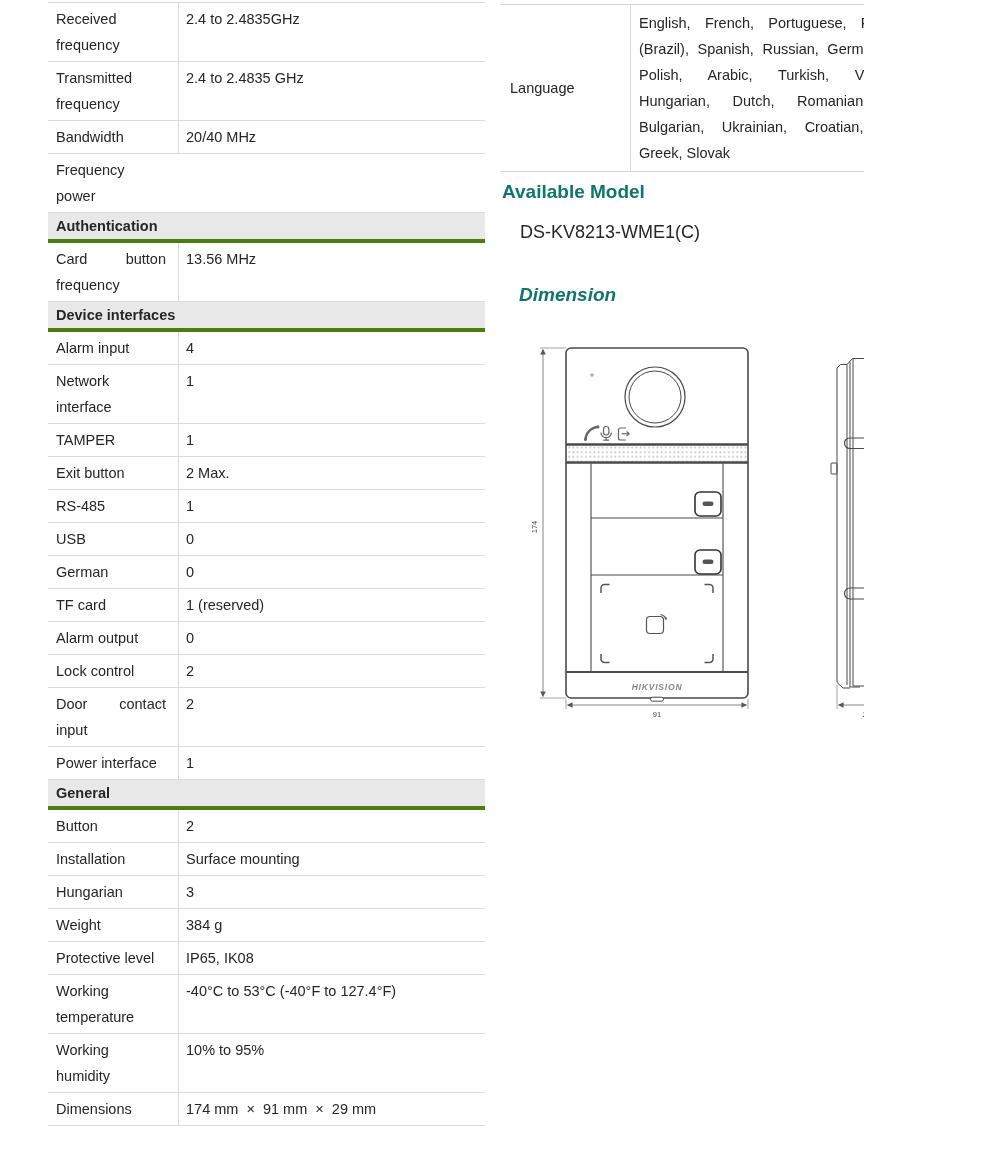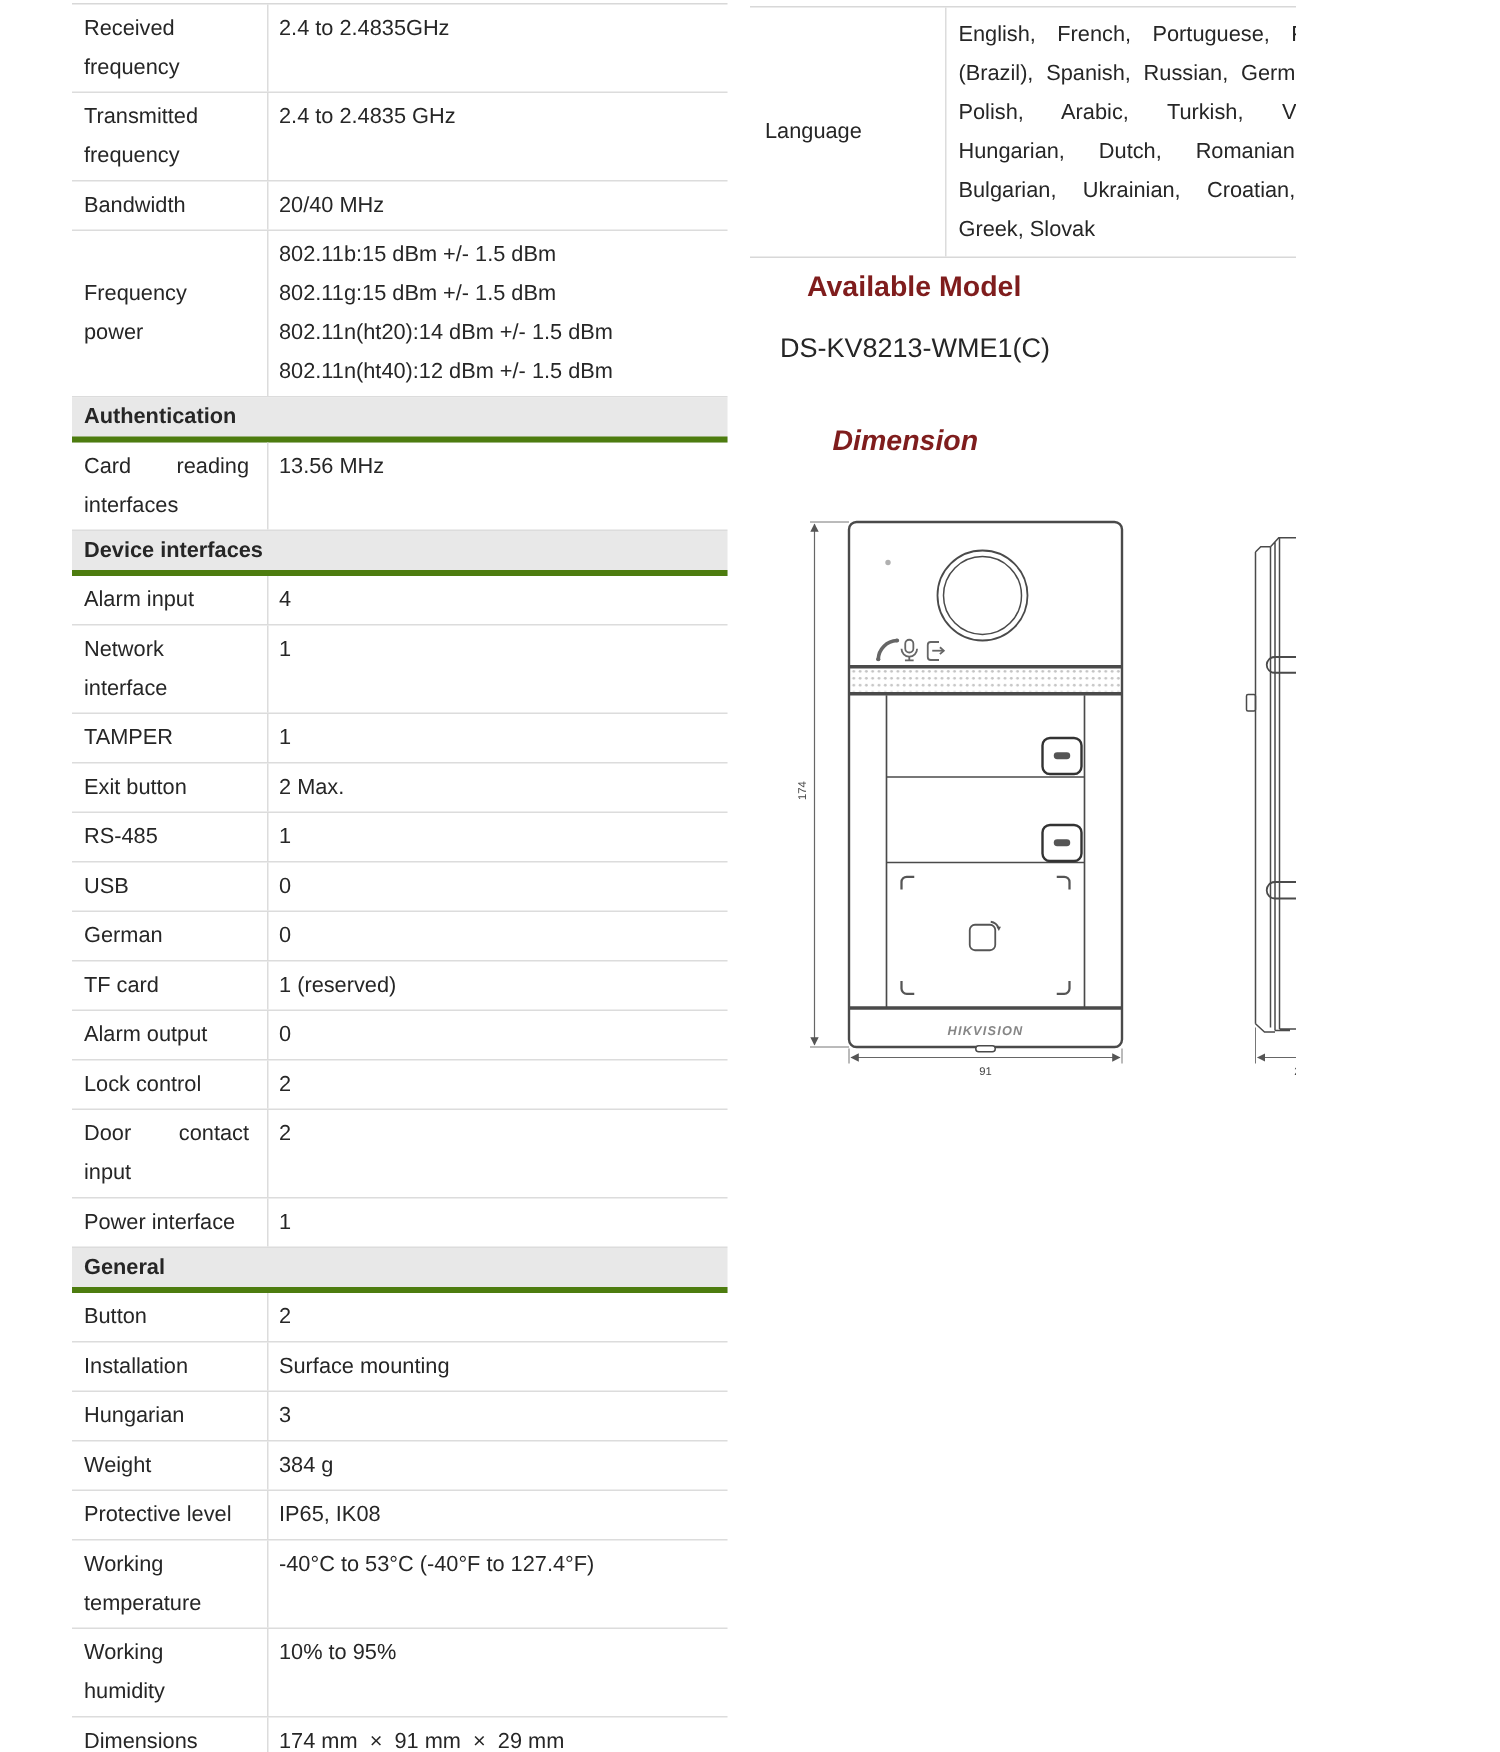--- a/index.html
+++ b/index.html
@@ -77,22 +77,21 @@
     padding: 5px 2px 5px 8px;
     line-height: 26px;
     text-align: justify;
   }
 
   
   .red-heading {
     position: absolute;
     font-size: 19px;
     font-weight: bold;
-    color: #7f1d1d;
-    margin-left: 36px;
+    color: #0f766e;
   }
   .model-text {
     position: absolute;
     left: 520px; top: 222px;
     font-size: 18px;
   }
   .unit-label {
     position: absolute;
     left: 884px; top: 747px;
     font-size: 14px;
@@ -125,30 +124,24 @@
         </div>
       </div>
       <div class="t-row">
         <div class="t-label">Bandwidth</div>
         <div class="t-value">
           <div class="v-line">20/40 MHz</div>
         </div>
       </div>
       <div class="t-row">
         <div class="t-label">Frequency power</div>
-        <div class="t-value">
-          <div class="v-line">802.11b:15 dBm +/- 1.5 dBm</div>
-          <div class="v-line">802.11g:15 dBm +/- 1.5 dBm</div>
-          <div class="v-line">802.11n(ht20):14 dBm +/- 1.5 dBm</div>
-          <div class="v-line">802.11n(ht40):12 dBm +/- 1.5 dBm</div>
-        </div>
       </div>
       <div class="t-section">Authentication</div>
       <div class="t-row">
-        <div class="t-label justify">Card reading interfaces</div>
+        <div class="t-label justify">Card button frequency</div>
         <div class="t-value">
           <div class="v-line">13.56 MHz</div>
         </div>
       </div>
       <div class="t-section">Device interfaces</div>
       <div class="t-row">
         <div class="t-label">Alarm input</div>
         <div class="t-value">
           <div class="v-line">4</div>
         </div>

